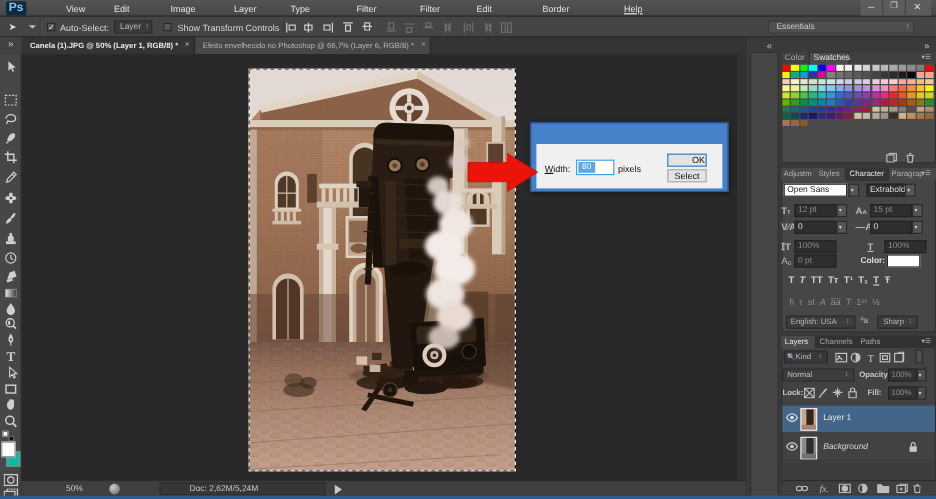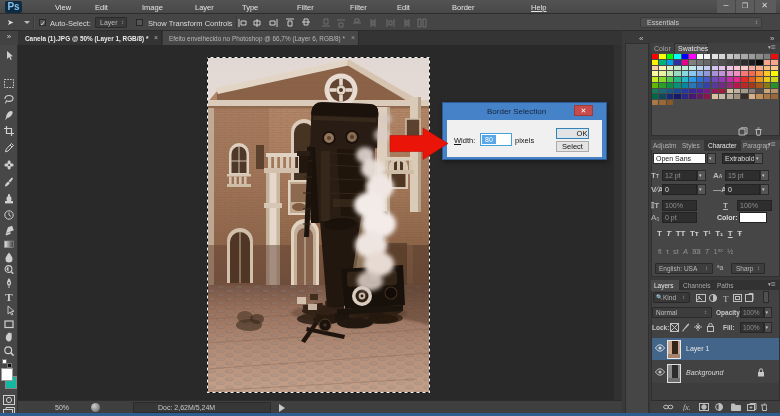--- a/index.html
+++ b/index.html
@@ -17,21 +17,21 @@
     <div class="abs" style="left:5px;top:1px;width:17px;height:12px;background:#0d2b42;border-radius:2px;color:#85c1ec;font-size:10px;font-weight:bold;text-align:center;line-height:12px;">Ps</div>
     <div class="abs txt" style="left:55px;top:3px;color:#e3e3e3;">View</div>
     <div class="abs txt" style="left:95px;top:3px;color:#e3e3e3;">Edit</div>
     <div class="abs txt" style="left:142px;top:3px;color:#e3e3e3;">Image</div>
     <div class="abs txt" style="left:195px;top:3px;color:#e3e3e3;">Layer</div>
     <div class="abs txt" style="left:242px;top:3px;color:#e3e3e3;">Type</div>
     <div class="abs txt" style="left:297px;top:3px;color:#e3e3e3;">Filter</div>
     <div class="abs txt" style="left:350px;top:3px;color:#e3e3e3;">Filter</div>
     <div class="abs txt" style="left:397px;top:3px;color:#e3e3e3;">Edit</div>
     <div class="abs txt" style="left:452px;top:3px;color:#e3e3e3;">Border</div>
-    <div class="abs txt" style="left:531px;top:3px;color:#e3e3e3;text-decoration:underline;">Help</div>
+    <div class="abs txt" style="left:520px;top:3px;color:#e3e3e3;text-decoration:underline;">Help</div>
 
     <div class="abs" style="left:717px;top:0;width:59px;height:13px;background:#5c5c5c;display:flex;">
       <div style="width:19px;border-right:1px solid #474747;color:#ddd;font-size:9px;text-align:center;line-height:10px;">–</div>
       <div style="width:19px;border-right:1px solid #474747;color:#ddd;font-size:7px;text-align:center;line-height:12px;">❐</div>
       <div style="width:19px;color:#ddd;font-size:8px;text-align:center;line-height:12px;">✕</div>
     </div>
   </div>
 
   <div class="abs" style="left:0;top:14px;width:780px;height:17px;background:#454545;border-bottom:1px solid #2c2c2c;">
     <div class="abs" style="left:7px;top:4px;width:9px;height:9px;color:#ddd;font-size:8px;">➤</div>
@@ -754,24 +754,20 @@
             <rect x="84.5" y="1.5" width="7" height="6"></rect>
             <path d="M87 1.5 v-1 h6 v6 h-1.5"></path>
             <path d="M88 3 v3 M86.5 4.5 h3" stroke-width="0.8"></path>
             <path d="M99 2 h6 M100 2 l0.6 5.5 h3.8 L105 2 M101.5 1 h2" transform="translate(-1,0)"></path>
           </g>
         </svg>
       </div>
   </div>
 
   <div class="abs" style="left:442px;top:102px;width:165px;height:58px;background:#4682c8;border:1px solid #2b5a94;box-shadow:1px 2px 5px rgba(0,0,0,.4);">
-    <div class="abs" style="left:0;top:0;width:163px;height:17px;">
-      <span style="position:absolute;left:44px;top:4px;font-size:8px;color:#15233a;">Border Selection</span>
-      <div style="position:absolute;right:13px;top:2px;width:19px;height:11px;background:#c74b4b;border:1px solid #9e3a3a;color:#fff;font-size:7px;text-align:center;line-height:10px;">✕</div>
-    </div>
     <div class="abs" style="left:4px;top:17px;width:155px;height:37px;background:#f0f0f0;">
       <span style="position:absolute;left:7px;top:16px;font-size:7.5px;color:#111;"><u>W</u>idth:</span>
       <div style="position:absolute;left:33px;top:13px;width:32px;height:13px;background:#fff;border:1px solid #45a0dc;">
         <div style="position:absolute;left:1px;top:1px;width:14px;height:9px;background:#5aa7e8;color:#fff;font-size:7px;line-height:9px;text-align:center;">80</div>
       </div>
       <span style="position:absolute;left:68px;top:16px;font-size:7.5px;color:#111;">pixels</span>
       <div style="position:absolute;left:109px;top:8px;width:33px;height:11px;background:#e3e3e3;border:1px solid #3c7fb1;box-shadow:inset 0 0 0 1px #cfe8f5;font-size:7.5px;color:#111;text-align:center;line-height:9px;padding-left:19px;">OK</div>
       <div style="position:absolute;left:109px;top:21px;width:33px;height:11px;background:#e3e3e3;border:1px solid #acacac;font-size:7.5px;color:#111;text-align:center;line-height:9px;">Select</div>
     </div>
   </div>

